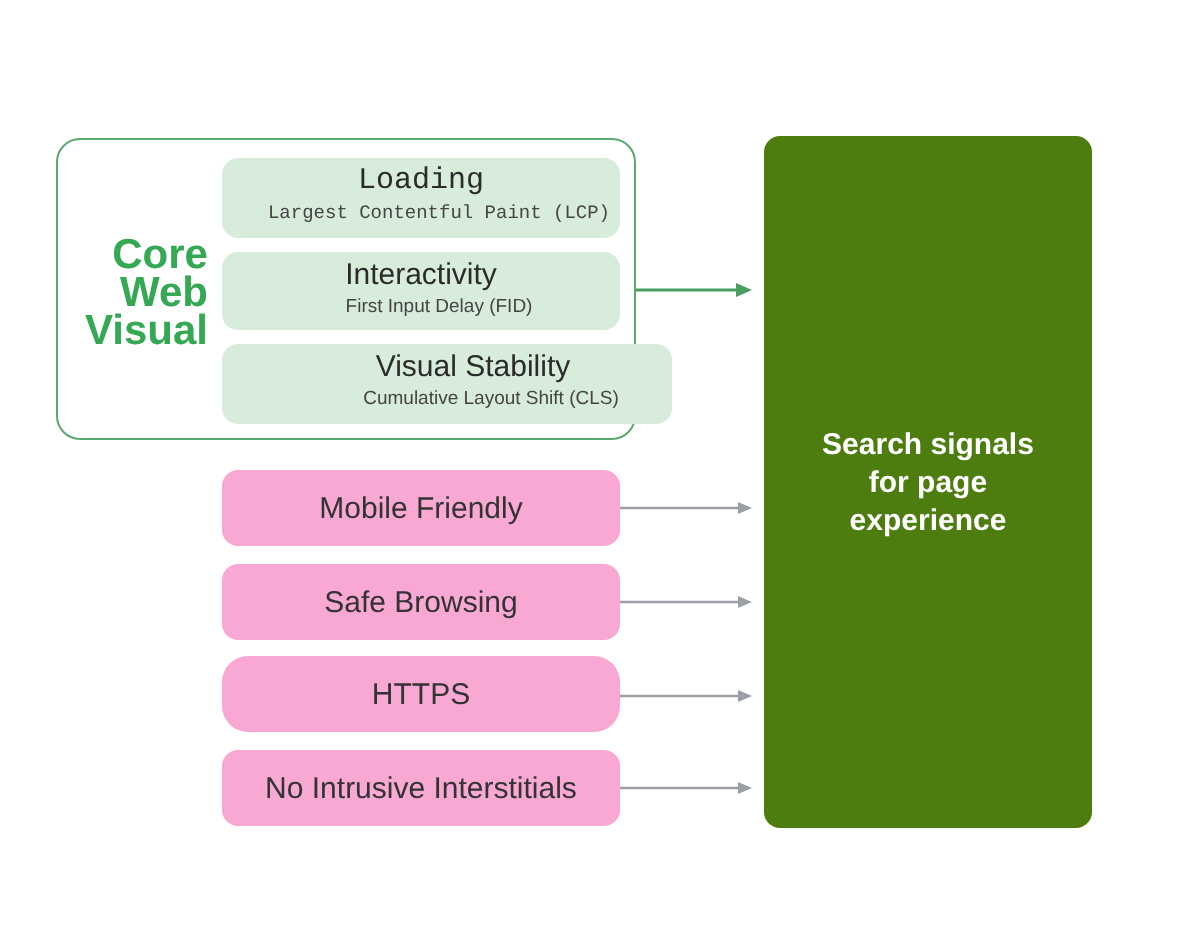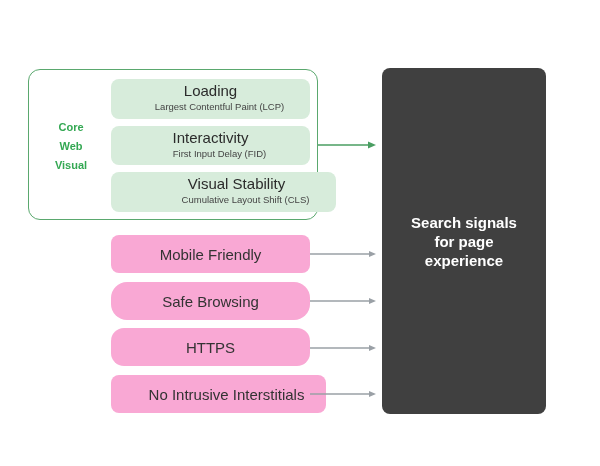--- a/index.html
+++ b/index.html
@@ -7,83 +7,83 @@
     width: 600px; height: 466px; background: #ffffff;
     position: relative; overflow: hidden;
     font-family: "Liberation Sans", "DejaVu Sans", sans-serif;
   }
   .cwv-group {
     position: absolute; left: 28px; top: 69px; width: 290px; height: 151px;
     border: 1.5px solid #5aa86e; border-radius: 12px; box-sizing: border-box;
   }
   .cwv-label {
     position: absolute; left: 38px; top: 118px; width: 66px;
-    color: #34a853; font-weight: bold; font-size: 11px; line-height: 19px;
-    text-align: center;
+    color: #34a853; font-weight: bold; font-size: 21px; line-height: 19px;
+    text-align: right;
   }
   .cwv-label span { display: block; }
   .metric {
     position: absolute; left: 111px; width: 199px;
     background: #d7ecdb; border-radius: 8px;
     text-align: center; color: #2b2b2b;
   }
   .metric .name { font-size: 15px; line-height: 18px; padding-top: 3px; }
   .metric .sub { font-size: 9.5px; line-height: 13px; color: #444; margin-left: 18px; }
   .signal {
     position: absolute; left: 111px; width: 199px; height: 38px;
     background: #f9a8d4; border-radius: 8px;
     display: flex; align-items: center; justify-content: center;
     color: #333; font-size: 15px;
   }
   .target {
     position: absolute; left: 382px; top: 68px; width: 164px; height: 346px;
-    background: #404040; border-radius: 8px;
+    background: #4d7c0f; border-radius: 8px;
     display: flex; align-items: center; justify-content: center;
   }
   .target-label {
     color: #ffffff; font-weight: bold; font-size: 15px; line-height: 19px;
     text-align: center;
   }
   .target-label span { display: block; }
   svg.connectors { position: absolute; left: 0; top: 0; }
 </style>
 </head>
 <body>
 
 <div class="cwv-group"></div>
 
 <div class="cwv-label">
   <span>Core</span>
   <span>Web</span>
   <span>Visual</span>
 </div>
 
-<div class="metric" style="top:79px;height:40px;">
+<div class="metric" style="top:79px;height:40px;font-family:Liberation Mono, monospace;">
   <div class="name">Loading</div>
   <div class="sub">Largest Contentful Paint (LCP)</div>
 </div>
 <div class="metric" style="top:126px;height:39px;">
   <div class="name">Interactivity</div>
   <div class="sub">First Input Delay (FID)</div>
 </div>
 <div class="metric" style="top:172px;height:40px;padding-left:26px;">
   <div class="name">Visual Stability</div>
   <div class="sub">Cumulative Layout Shift (CLS)</div>
 </div>
 
 <div class="signal" style="top:235px;">
   <span>Mobile Friendly</span>
 </div>
-<div class="signal" style="top:282px;border-radius:16px;">
+<div class="signal" style="top:282px;">
   <span>Safe Browsing</span>
 </div>
 <div class="signal" style="top:328px;border-radius:13px;">
   <span>HTTPS</span>
 </div>
-<div class="signal" style="top:375px;padding-left:16px;">
+<div class="signal" style="top:375px;">
   <span>No Intrusive Interstitials</span>
 </div>
 
 <div class="target">
   <div class="target-label">
     <span>Search signals</span>
     <span>for page</span>
     <span>experience</span>
   </div>
 </div>

